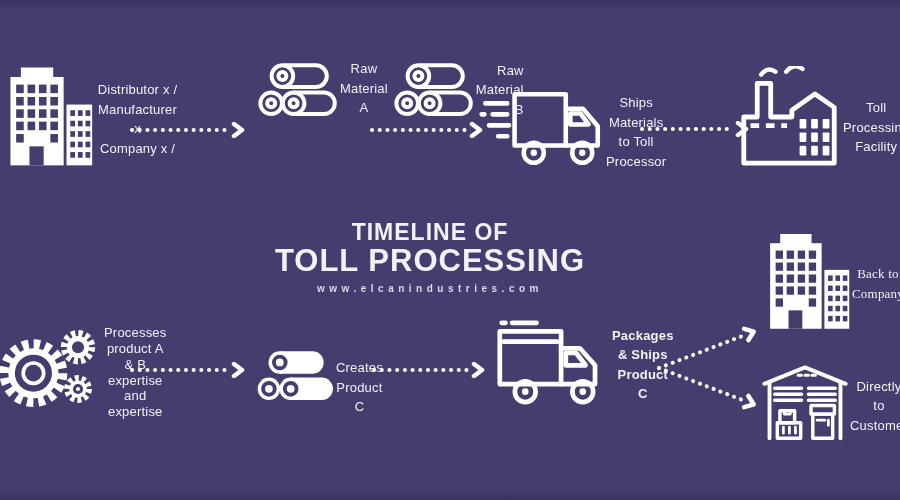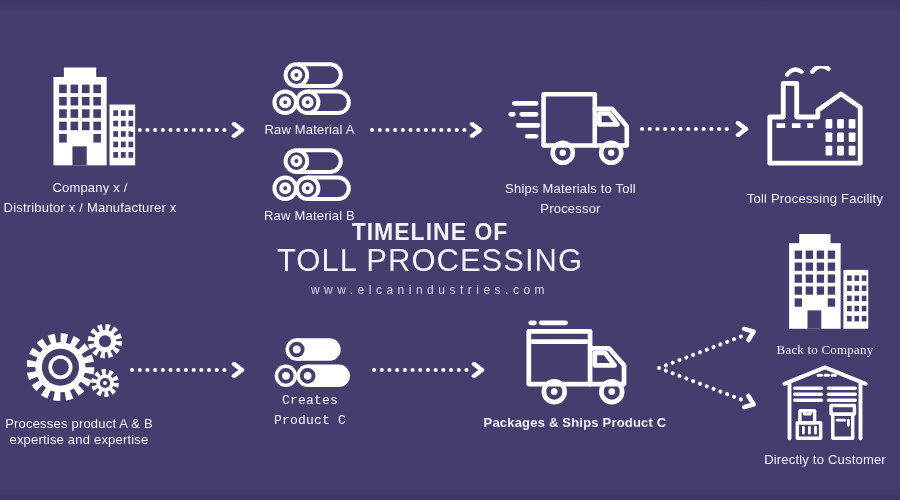--- a/index.html
+++ b/index.html
@@ -7,34 +7,34 @@
   body { font-family: "Liberation Sans", sans-serif; }
   #canvas {
     position: relative;
     width: 900px; height: 500px;
     overflow: hidden;
     color: #f3f1f8;
   }
   .edge-shade { position: absolute; left: 0; width: 100%; }
   .node {
     position: absolute;
-    display: flex; flex-direction: column; align-items: center;
+    display: flex; align-items: center;
     text-align: center;
   }
   .label { font-size: 13px; line-height: 1.5; letter-spacing: .2px; }
   .icon svg { display: block; }
   .arrow { position: absolute; }
   .title-wrap {
     position: absolute; left: 430px; top: 221px;
     transform: translateX(-50%);
     text-align: center; white-space: nowrap;
   }
   .title-line1 { font-size: 23px; font-weight: bold; letter-spacing: 1px; line-height: 1.0; }
-  .title-line2 { font-size: 31px; font-weight: normal; letter-spacing: 1px; line-height: 1.08; }
-  .site { margin-top: 6px; font-size: 12px; letter-spacing: 4.5px; color: #ddd9ec; }
+  .title-line2 { font-size: 31px; font-weight: bold; letter-spacing: 1px; line-height: 1.08; }
+  .site { margin-top: 6px; font-size: 10px; letter-spacing: 4.5px; color: #ddd9ec; font-weight: bold; }
 </style>
 </head>
 <body>
 
 <div id="canvas" style="background:#443d6e;">
 
   <div class="edge-shade" style="top:0;height:12px;background:linear-gradient(#3a3363,#443d6e);"></div>
   <div class="edge-shade" style="bottom:0;height:12px;background:linear-gradient(#443d6e,#3a3363);"></div>
 
   <div class="node" style="left:0;top:60;width:180px;left:0px;top:60px;">
@@ -77,22 +77,22 @@
           <rect x="74" y="83" width="5" height="6"></rect>
             <rect x="82" y="83" width="5" height="6"></rect>
             <rect x="90" y="83" width="5" height="6"></rect>
           <rect x="74" y="94" width="5" height="6"></rect>
             <rect x="82" y="94" width="5" height="6"></rect>
             <rect x="90" y="94" width="5" height="6"></rect>
         </g>
       </svg>
     </span>
     <div class="label" style="margin-top:8px;">
+      <div>Distributor x / Manufacturer x</div>
       <div>Company x /</div>
-      <div>Distributor x / Manufacturer x</div>
     </div>
   </div>
 
   <svg class="arrow" style="left:128px;top:122px;" width="120" height="16" viewBox="0 0 120 16">
     <line x1="4" y1="8" x2="102" y2="8" stroke="#fff" stroke-width="4" stroke-linecap="round" stroke-dasharray="0.1 7.6"></line>
     <path d="M106 2 l8 6 l-8 6" fill="none" stroke="#fff" stroke-width="4.5" stroke-linecap="round" stroke-linejoin="round"></path>
   </svg>
 
   <div class="node" style="left:252px;top:57px;width:115px;">
     <span class="icon">
@@ -224,21 +224,21 @@
           <circle cx="24" cy="56.5" r="14.5"></circle>
           <circle cx="52" cy="56.5" r="14.5"></circle>
         </g>
         <g fill="none" stroke="#443d6e" stroke-width="5">
           <circle cx="38" cy="22.5" r="7.5"></circle>
           <circle cx="24" cy="56.5" r="7.5"></circle>
           <circle cx="52" cy="56.5" r="7.5"></circle>
         </g>
       </svg>
     </span>
-    <div class="label" style="font-family:Liberation Mono, monospace;">Creates Product C</div>
+    <div class="label" style="margin-top:26px;">Creates Product C</div>
   </div>
 
   <svg class="arrow" style="left:370px;top:362px;" width="118" height="16" viewBox="0 0 118 16">
     <line x1="4" y1="8" x2="100" y2="8" stroke="#fff" stroke-width="4" stroke-linecap="round" stroke-dasharray="0.1 7.6"></line>
     <path d="M104 2 l8 6 l-8 6" fill="none" stroke="#fff" stroke-width="4.5" stroke-linecap="round" stroke-linejoin="round"></path>
   </svg>
 
   <div class="node" style="left:480px;top:316px;width:190px;">
     <span class="icon">
       <svg width="132" height="91" viewBox="0 0 140 96">

